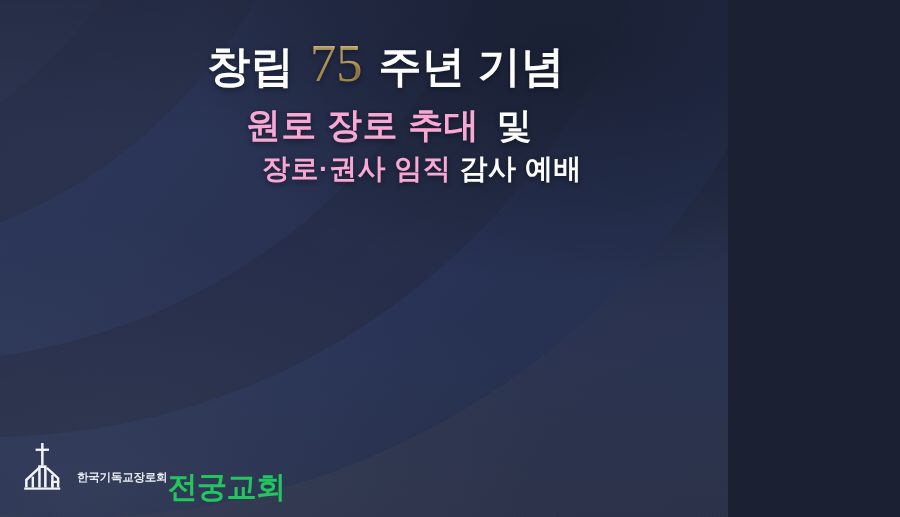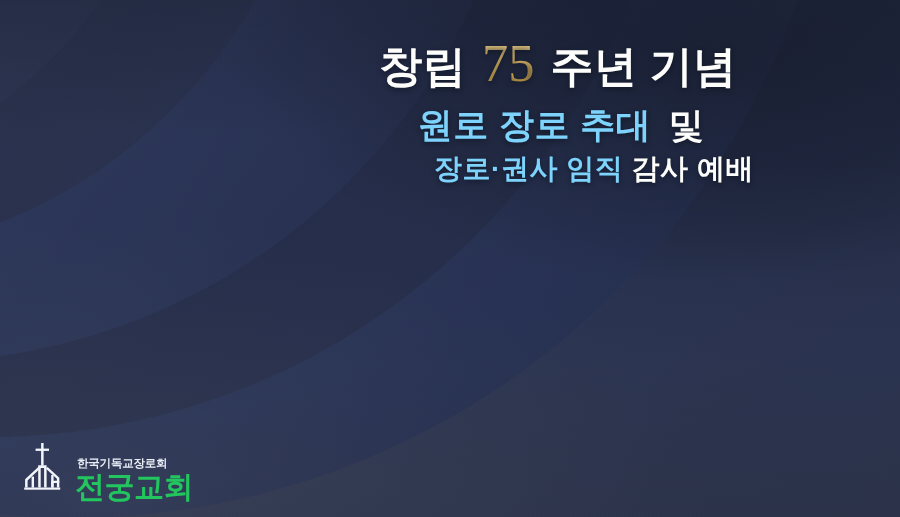--- a/index.html
+++ b/index.html
@@ -7,21 +7,21 @@
     margin: 0;
     padding: 0;
     background: #1b2133;
   }
   body {
     font-family: "Liberation Sans", "DejaVu Sans", sans-serif;
   }
 
   .poster {
     position: relative;
-    width: 900px;
+    width: 728px;
     height: 517px;
     overflow: hidden;
     background: #2b3350;
     isolation: isolate;
   }
 
   
   .bg-base {
     position: absolute;
     inset: 0;
@@ -144,21 +144,21 @@
   .line-3 {
     font-size: 28px;
     letter-spacing: .5px;
     padding-left: 52px;
   }
 
   .tx-white {
     color: #fdfdfb;
   }
   .tx-cream {
-    color: #7dd3fc;
+    color: #f9a8d4;
   }
   .tx-gold {
     color: #d8b263;
     background: linear-gradient(to bottom, #efd89a 4%, #dcb768 42%, #c69a42 96%);
     -webkit-background-clip: text;
     background-clip: text;
     -webkit-text-fill-color: transparent;
     font-family: "Liberation Serif", "DejaVu Serif", serif;
     font-weight: 400;
     font-size: 1.22em;
@@ -186,21 +186,21 @@
   }
   .logo-mark {
     width: 44px;
     height: 48px;
     display: block;
     flex: 0 0 auto;
     margin-bottom: 13px;
   }
   .logo-text {
     display: flex;
-    flex-direction: column;
+    flex-direction: row;
     align-items: flex-start;
   }
   .logo-kr-small {
     font-size: 11.5px;
     font-weight: 700;
     color: #e9edf5;
     letter-spacing: -0.2px;
     line-height: 1;
     margin-bottom: 3px;
     padding-left: 2px;

